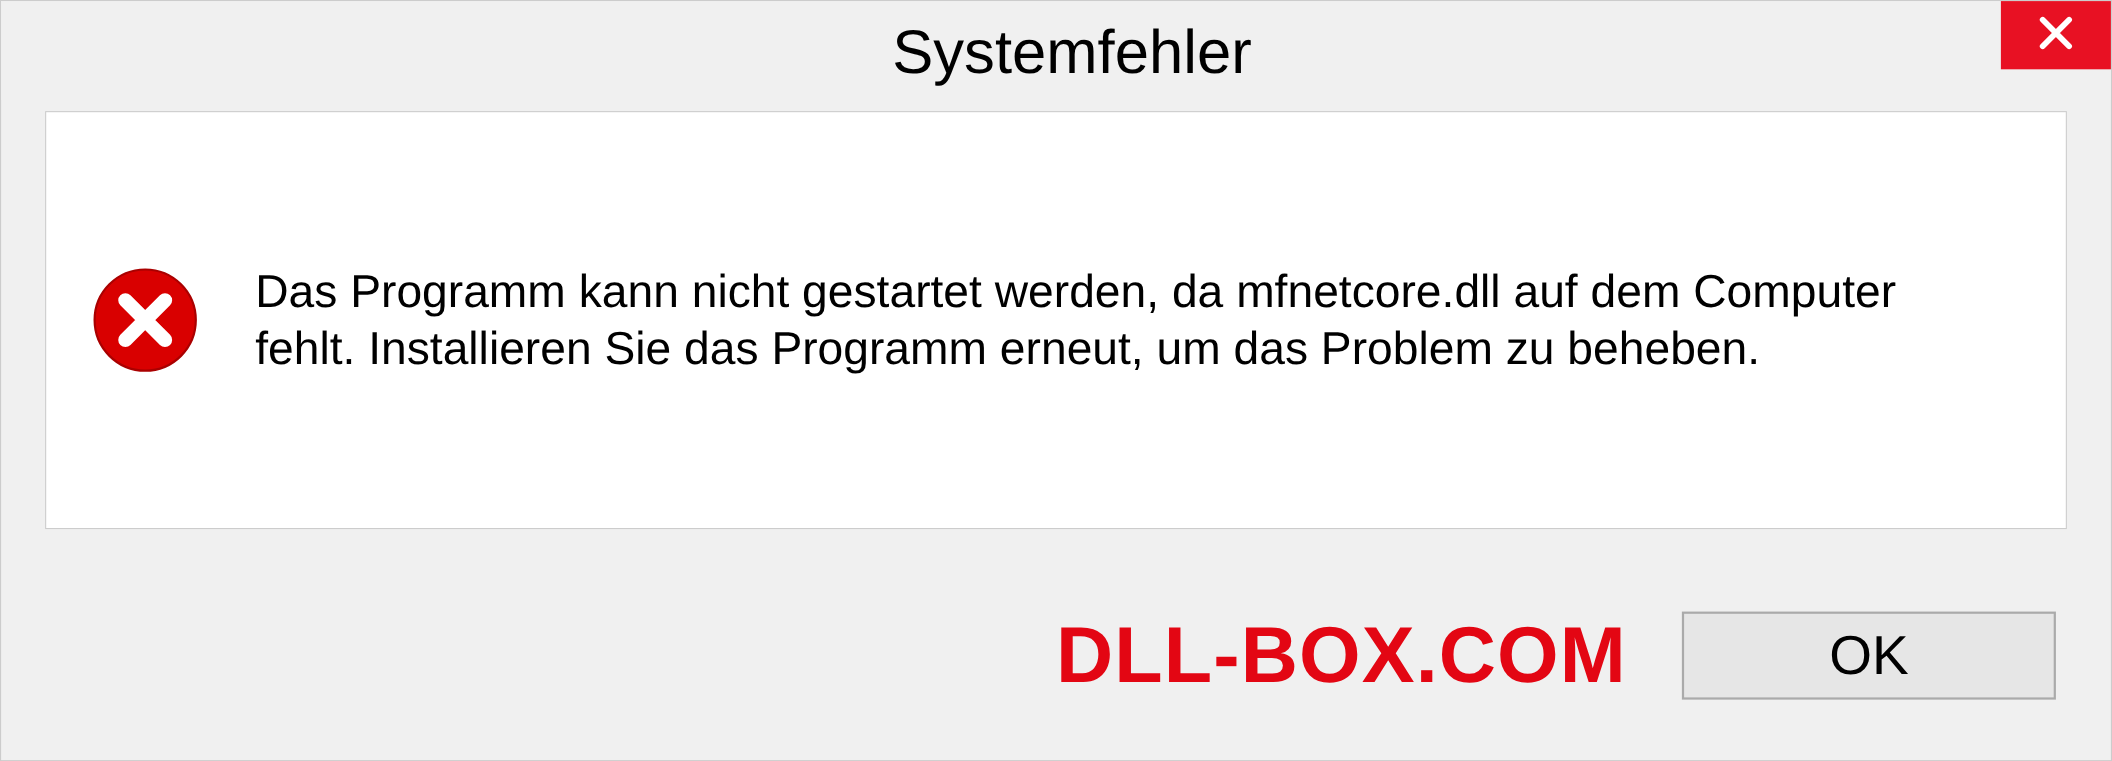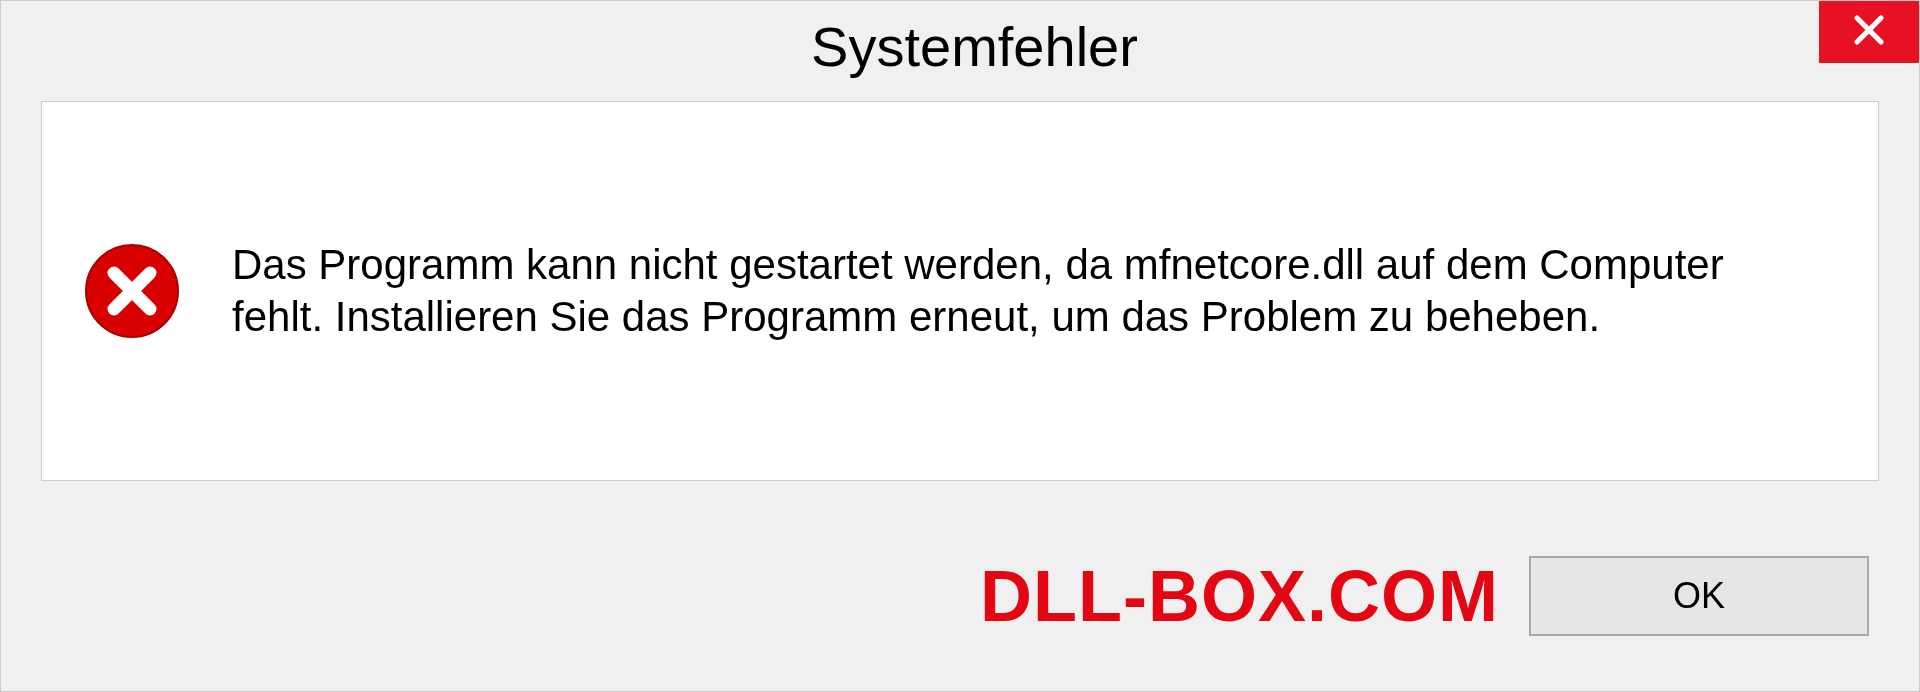--- a/index.html
+++ b/index.html
@@ -66,35 +66,35 @@
   .footer {
     position: absolute;
     bottom: 0;
     left: 0;
     right: 0;
     height: 190px;
     display: flex;
     align-items: center;
     justify-content: flex-end;
     padding: 0 50px;
-    gap: 30px;
+    gap: 50px;
   }
   .watermark {
     font-size: 72px;
     font-weight: 900;
     color: #e30613;
     letter-spacing: 1px;
     font-family: Arial, sans-serif;
   }
   .ok-btn {
     width: 340px;
     height: 80px;
     background: #e6e6e6;
     border: 2px solid #aaa;
-    font-size: 36px;
+    font-size: 50px;
     color: #000;
     display: flex;
     align-items: center;
     justify-content: center;
     cursor: pointer;
     font-family: inherit;
   }
 </style>
 </head>
 <body>

